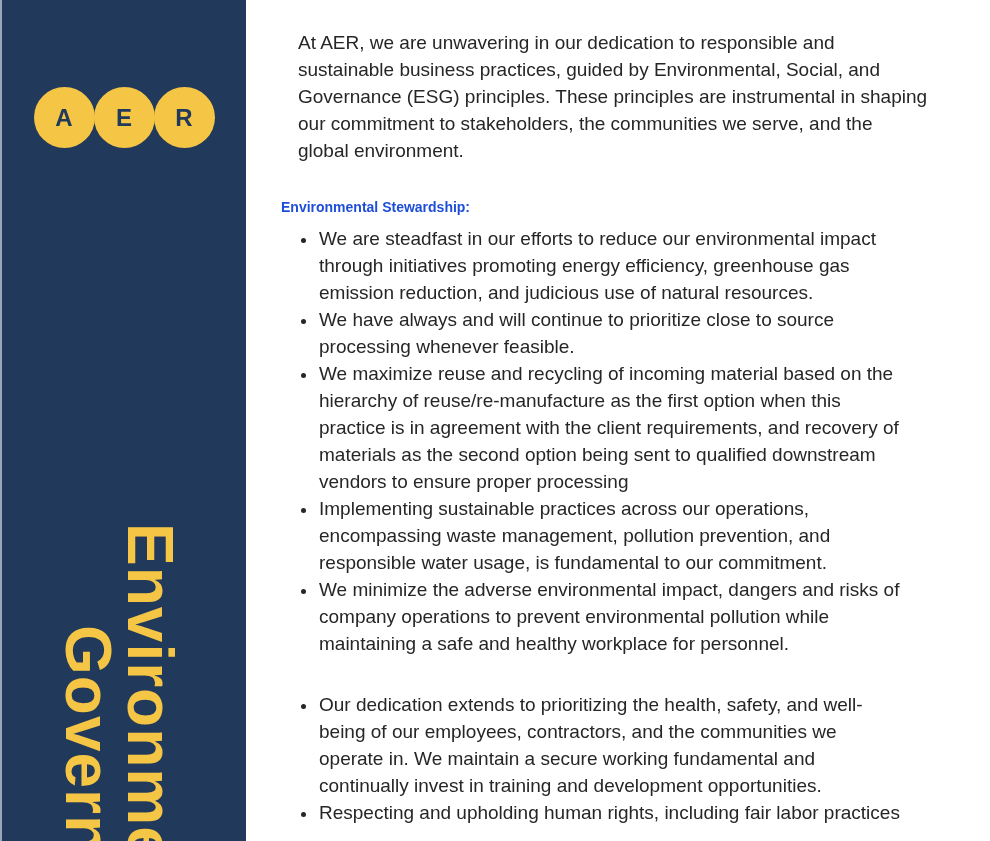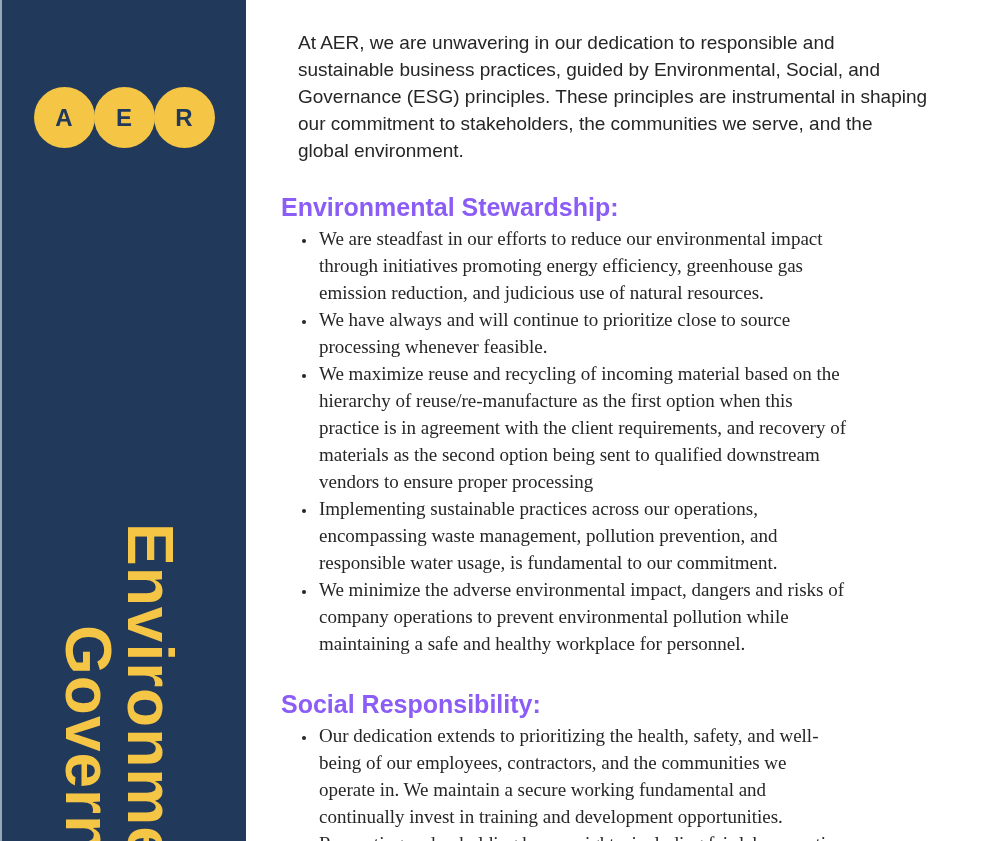--- a/index.html
+++ b/index.html
@@ -58,34 +58,33 @@
     color: #262626;
     font-size: 19px;
     line-height: 27px;
   }
   .intro {
     margin: 0 0 30px 17px;
     white-space: pre-line;
   }
   .section-heading {
     margin: 0 0 4px 0;
-    font-size: 25px;
+    font-size: 14px;
     line-height: 27px;
     font-weight: 700;
-    color: #8b5cf6;
+    color: #1d4ed8;
   }
   ul.bullets {
     margin: 0 0 34px 0;
     padding: 0 0 0 36px;
     list-style: disc;
   }
   ul.bullets li {
     white-space: pre-line;
     padding-left: 2px;
-    font-family: Liberation Serif, serif;
   }
   ul.bullets li::marker {
     font-size: 15px;
     color: #262626;
   }
 </style>
 </head>
 <body>
 
 <div class="page">
@@ -124,21 +123,20 @@
 materials as the second option being sent to qualified downstream
 vendors to ensure proper processing</li>
       <li>Implementing sustainable practices across our operations,
 encompassing waste management, pollution prevention, and
 responsible water usage, is fundamental to our commitment.</li>
       <li>We minimize the adverse environmental impact, dangers and risks of
 company operations to prevent environmental pollution while
 maintaining a safe and healthy workplace for personnel.</li>
     </ul>
 
-    <h2 class="section-heading">Social Responsibility:</h2>
     <ul class="bullets">
       <li>Our dedication extends to prioritizing the health, safety, and well-
 being of our employees, contractors, and the communities we
 operate in. We maintain a secure working fundamental and
 continually invest in training and development opportunities.</li>
       <li>Respecting and upholding human rights, including fair labor practices</li>
     </ul>
 
   </div>
 

